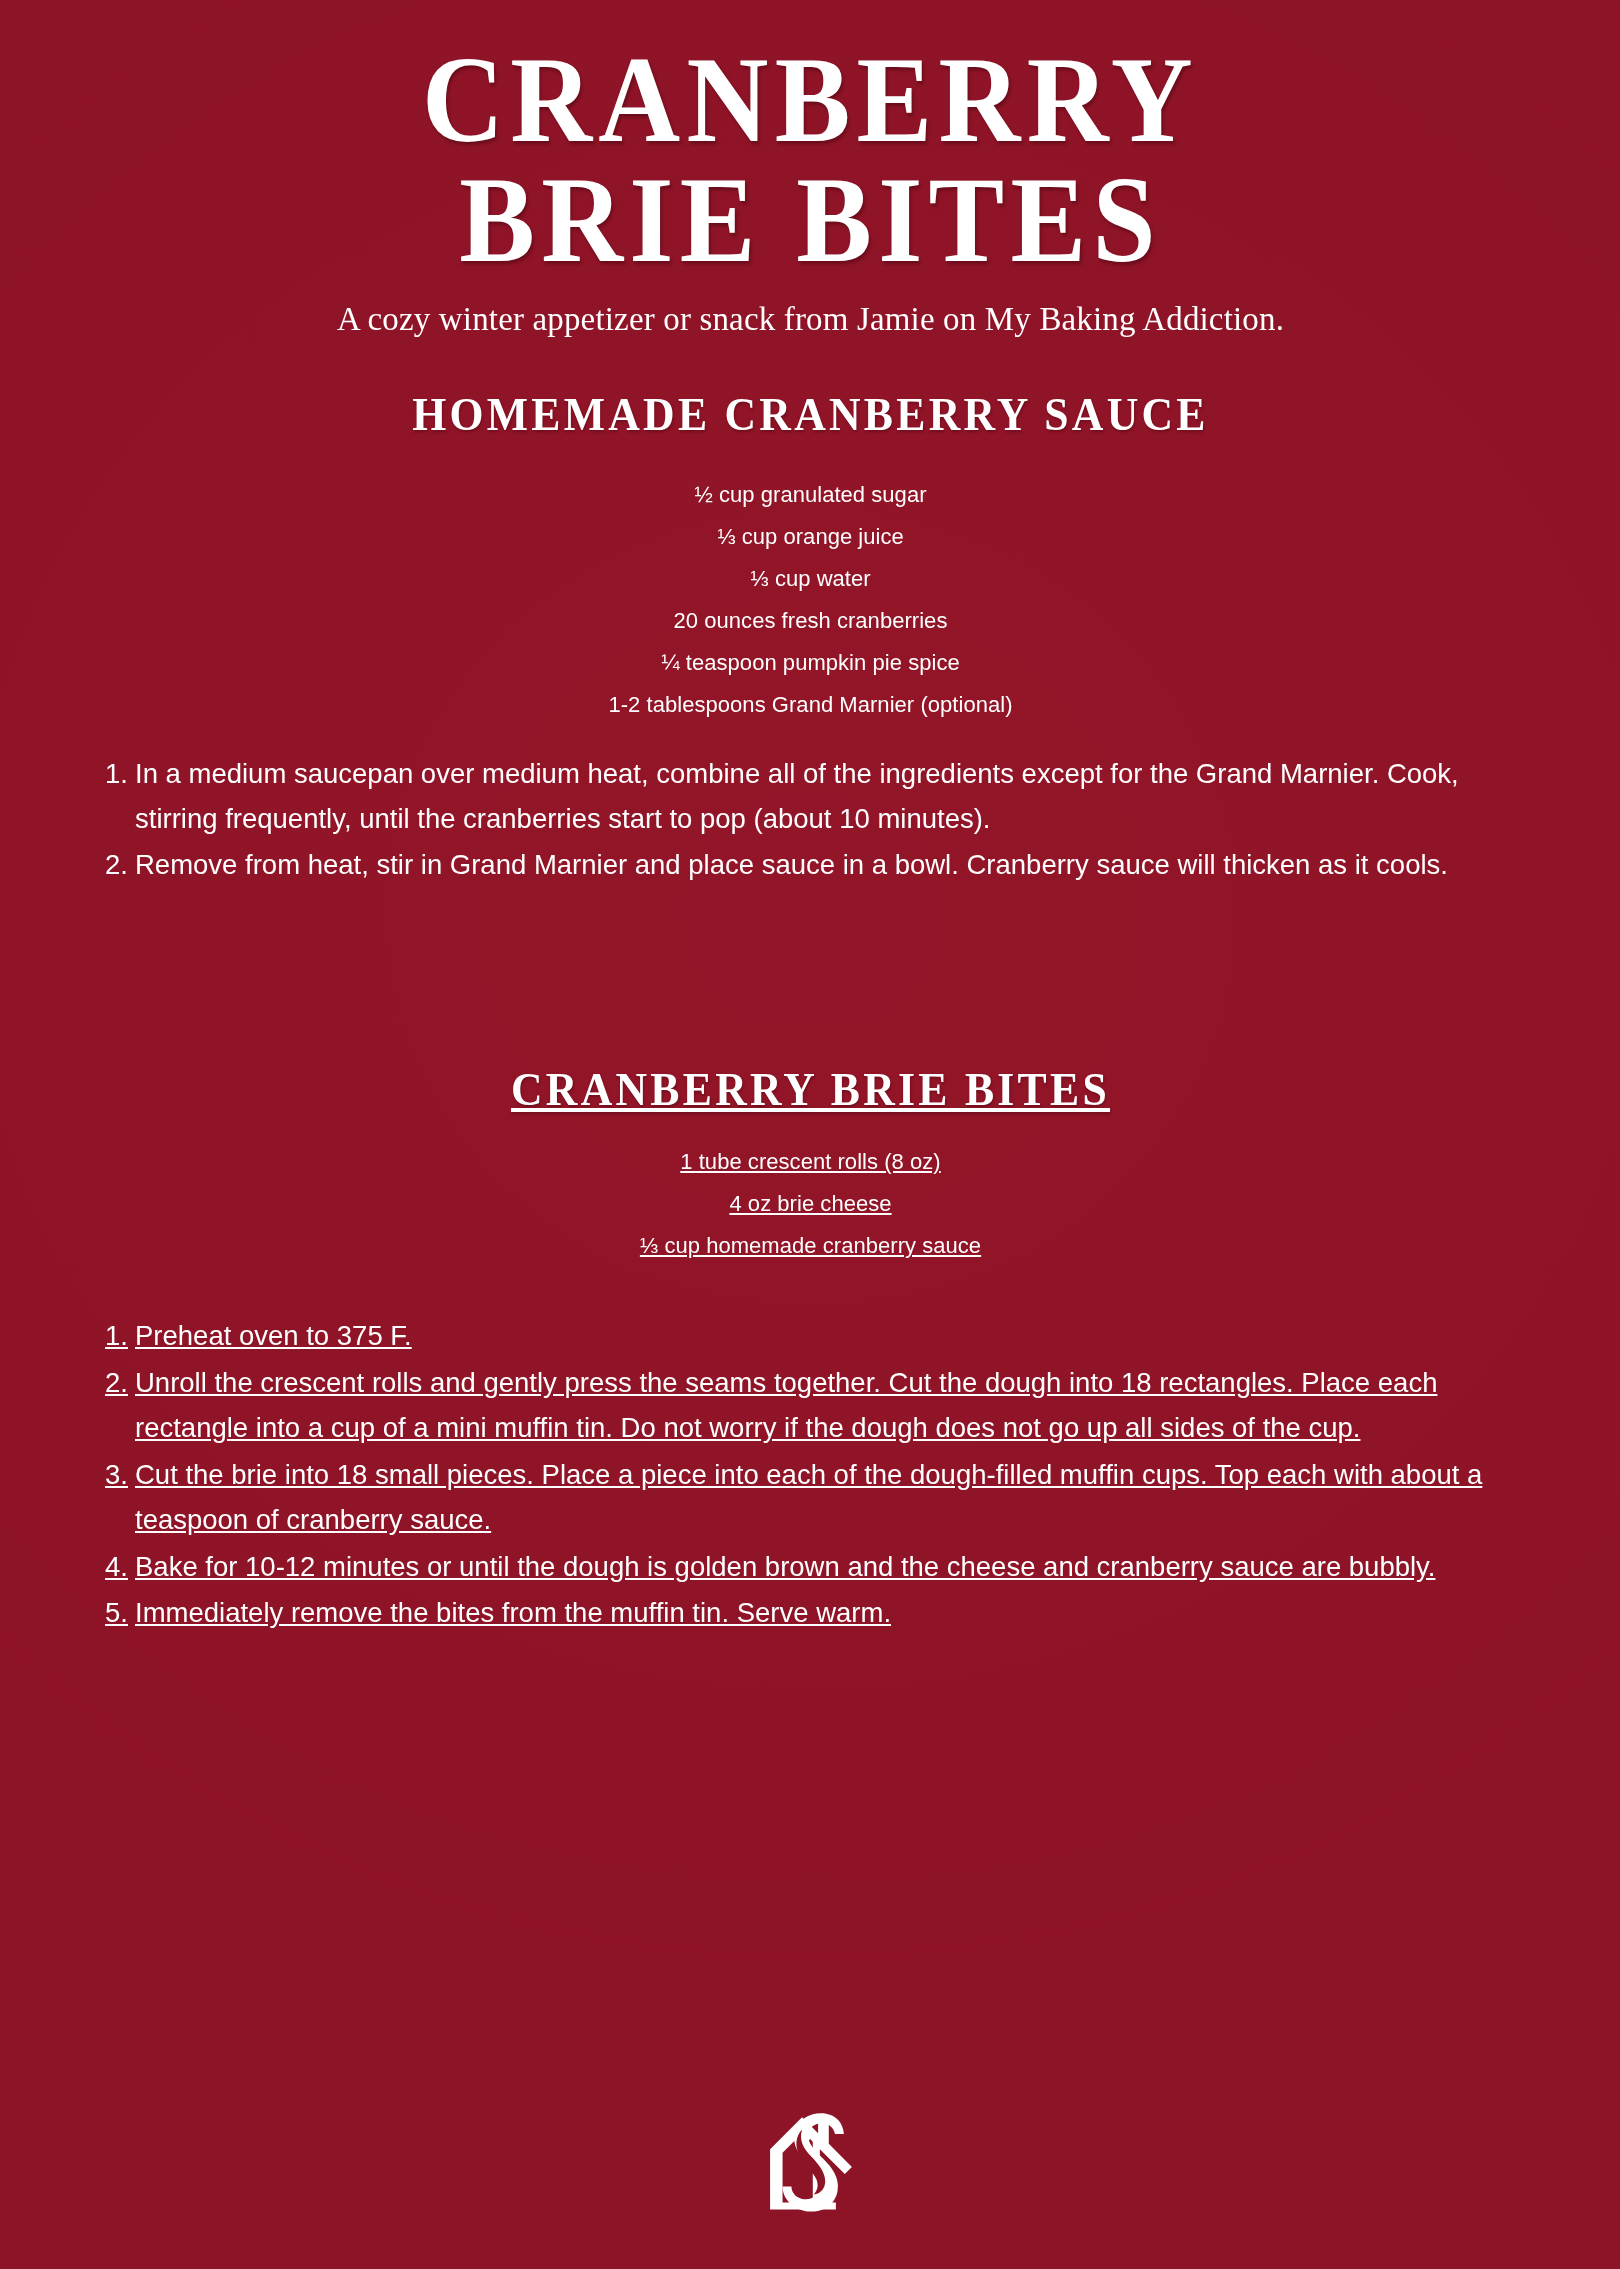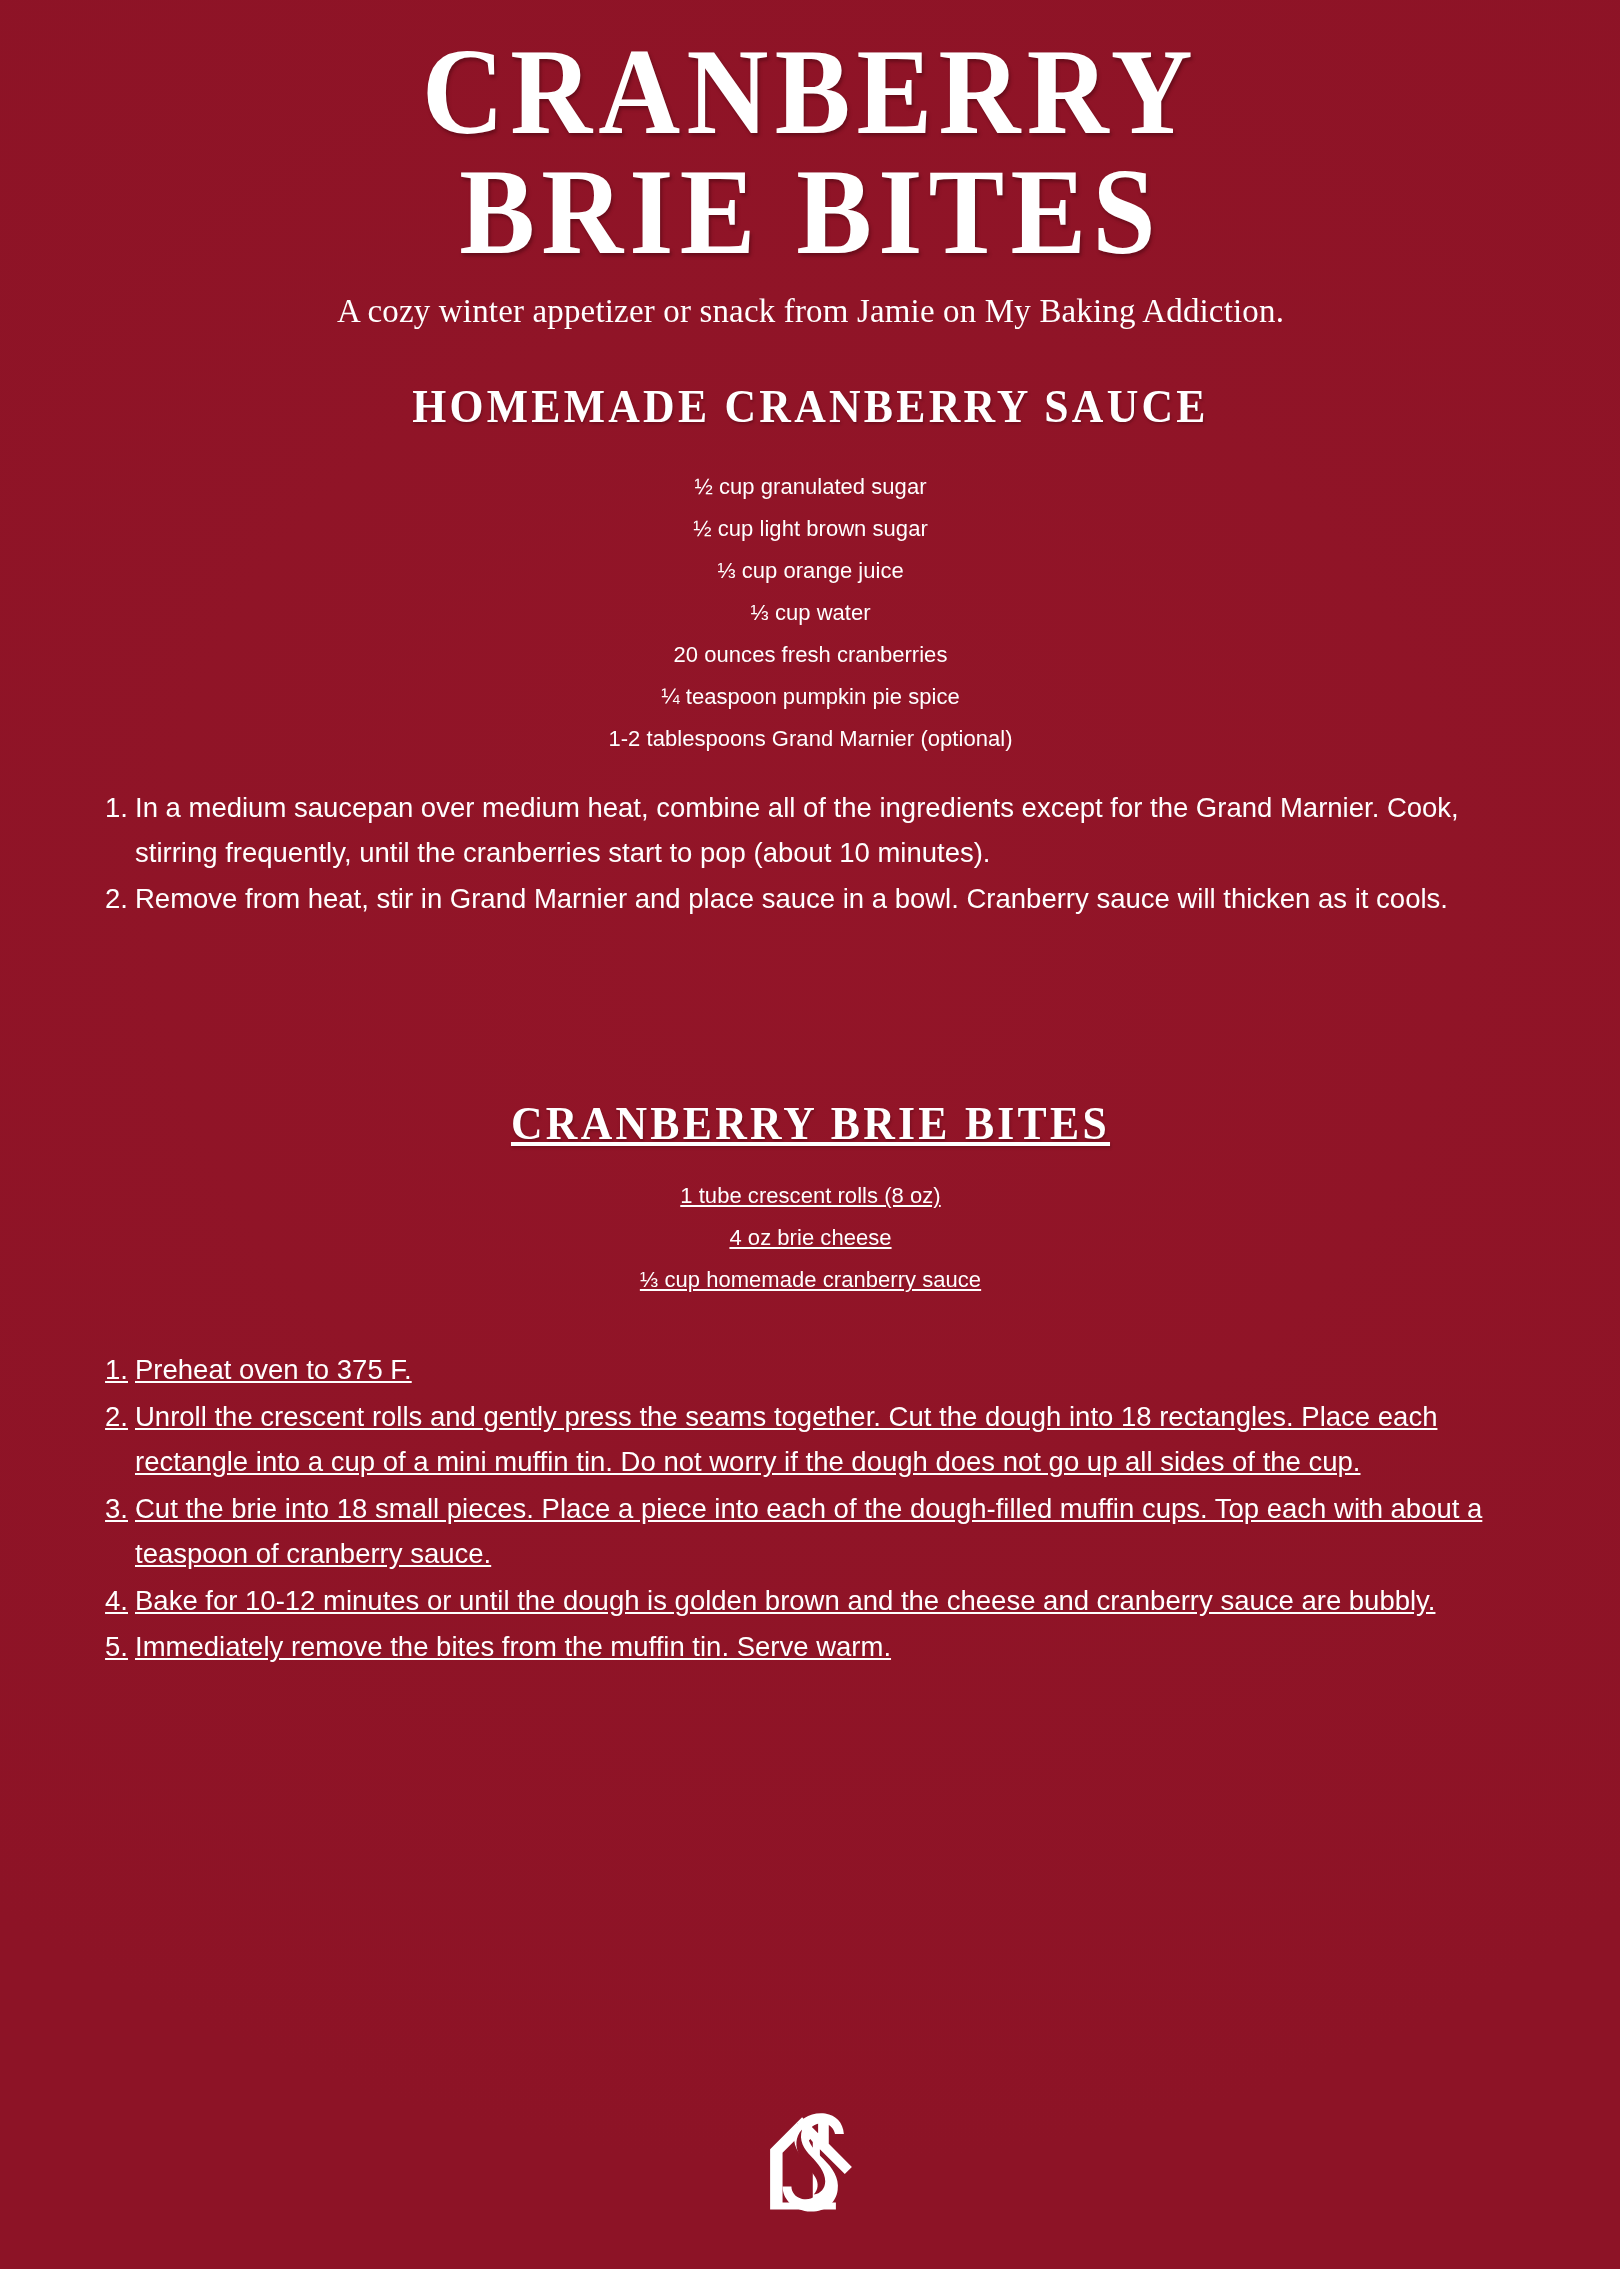--- a/index.html
+++ b/index.html
@@ -26,21 +26,21 @@
       #8D1326;
     display: flex;
     flex-direction: column;
     align-items: center;
   }
 
   
   .title-block {
     width: 100%;
     text-align: center;
-    padding-top: 32px;
+    padding-top: 40px;
   }
   .recipe-title {
     font-family: "Liberation Serif", "DejaVu Serif", serif;
     font-weight: 700;
     font-size: 122px;
     line-height: 0.98;
     letter-spacing: 0.055em;
     margin: 0;
     text-transform: uppercase;
     transform: scaleX(0.93);
@@ -152,21 +152,20 @@
       <span class="line2">BRIE BITES</span>
     </h1>
     <p class="subtitle">A cozy winter appetizer or snack from Jamie on My Baking Addiction.</p>
   </div>
 
   <section class="section section--sauce">
     <h2 class="section-heading">HOMEMADE CRANBERRY SAUCE</h2>
 
     <ul class="ingredients">
       <li>½ cup granulated sugar</li>
-      <li>½ cup light brown sugar</li>
       <li>⅓ cup orange juice</li>
       <li>⅓ cup water</li>
       <li>20 ounces fresh cranberries</li>
       <li>¼ teaspoon pumpkin pie spice</li>
       <li>1-2 tablespoons Grand Marnier (optional)</li>
     </ul>
 
     <ol class="steps">
       <li>
         <span class="step-num">1.</span>

